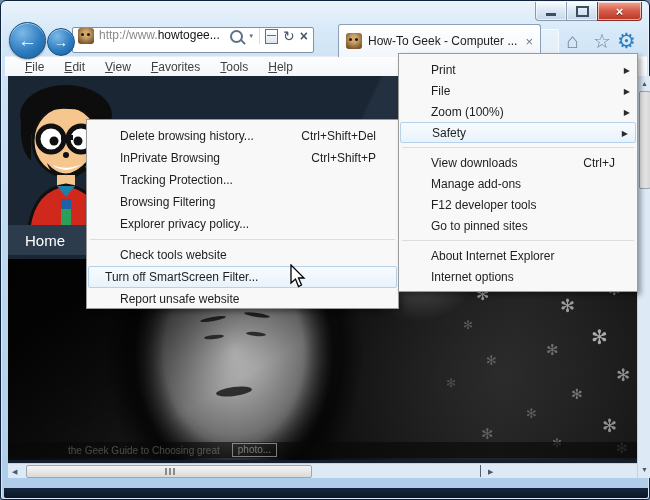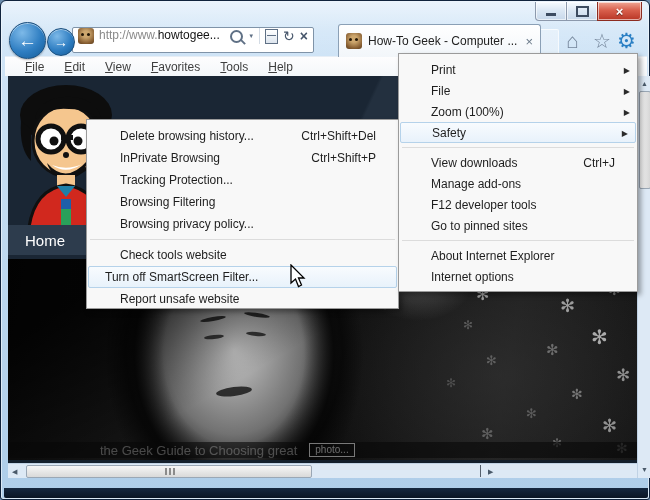--- a/index.html
+++ b/index.html
@@ -60,21 +60,21 @@
     linear-gradient(150deg, rgba(0,0,0,.8) 14%, rgba(0,0,0,0) 45%);}
   .lips{position:absolute;left:208px;top:128px;width:36px;height:9px;border-radius:50%;background:rgba(18,18,18,.8);transform:rotate(-7deg);}
   .brow{position:absolute;width:26px;height:4px;border-radius:50%;background:rgba(15,15,15,.85);}
   .brow.l{left:192px;top:58px;transform:rotate(-10deg);}
   .brow.r{left:236px;top:54px;transform:rotate(8deg);}
   .eye{position:absolute;width:20px;height:4px;border-radius:50%;background:rgba(20,20,20,.8);}
   .eye.l{left:196px;top:76px;transform:rotate(-6deg);}
   .eye.r{left:238px;top:73px;transform:rotate(5deg);}
   .flower{position:absolute;font-family:"DejaVu Sans",sans-serif;line-height:1;}
   .caption-bar{position:absolute;left:0;right:0;bottom:2px;height:16px;background:rgba(8,8,8,.62);display:flex;align-items:center;}
-  .caption-text{margin-left:92px;font-size:13px;color:rgba(255,255,255,.26);white-space:nowrap;}
+  .caption-text{margin-left:60px;font-size:10px;color:rgba(255,255,255,.26);white-space:nowrap;}
   .caption-chip{margin-left:12px;font-size:10px;color:rgba(255,255,255,.4);border:1px solid rgba(255,255,255,.45);padding:0 5px;line-height:12px;}
   
   .vscroll{position:absolute;left:636px;top:75px;width:13px;height:402px;background:#dde9f5;border-left:1px solid #c0d2e4;box-sizing:border-box;z-index:2;}
   .vthumb{position:absolute;left:1px;width:10px;top:15px;height:96px;background:linear-gradient(90deg,#f4f4f4,#d6d6d6);border:1px solid #9aa7b5;border-radius:2px;}
   .sarrow{position:absolute;font-size:7px;color:#4a5a6a;line-height:1;}
   .v-up{left:3px;top:4px;}
   .v-down{left:3px;bottom:5px;}
   .hscroll{position:absolute;left:7px;top:462px;width:629px;height:15px;background:#dde9f5;border-top:1px solid #c0d2e4;box-sizing:border-box;z-index:2;}
   .h-left{left:4px;top:4px;}
   .h-right{left:480px;top:4px;}
@@ -238,21 +238,21 @@
       <span>InPrivate Browsing</span>
       <span class="sc">Ctrl+Shift+P</span>
     </div>
     <div class="mi">
       <span>Tracking Protection...</span>
     </div>
     <div class="mi">
       <span>Browsing Filtering</span>
     </div>
     <div class="mi">
-      <span>Browsing privacy policy...</span>
+      <span>Explorer privacy policy...</span>
     </div>
     <div class="msep"></div>
     <div class="mi">
       <span>Check tools website</span>
     </div>
     <div class="mi hl">
       <span>Turn off SmartScreen Filter...</span>
     </div>
     <div class="mi">
       <span>Report unsafe website</span>

